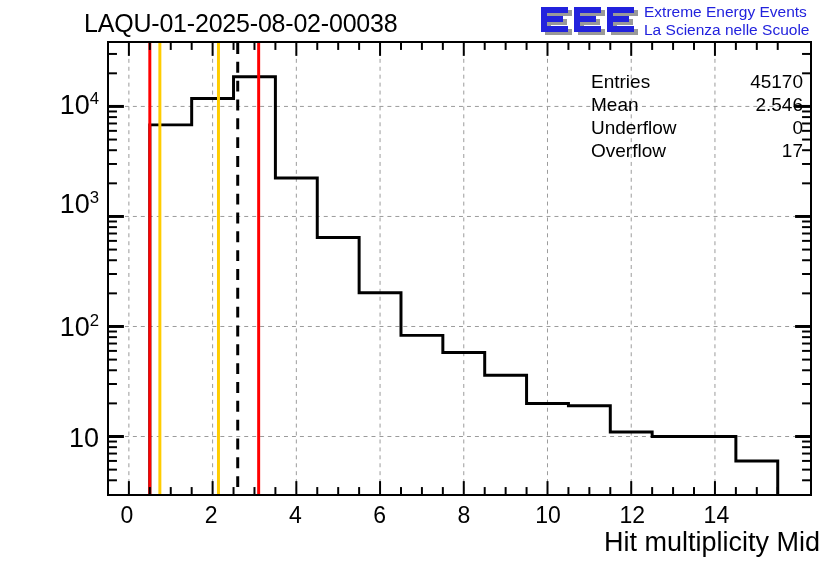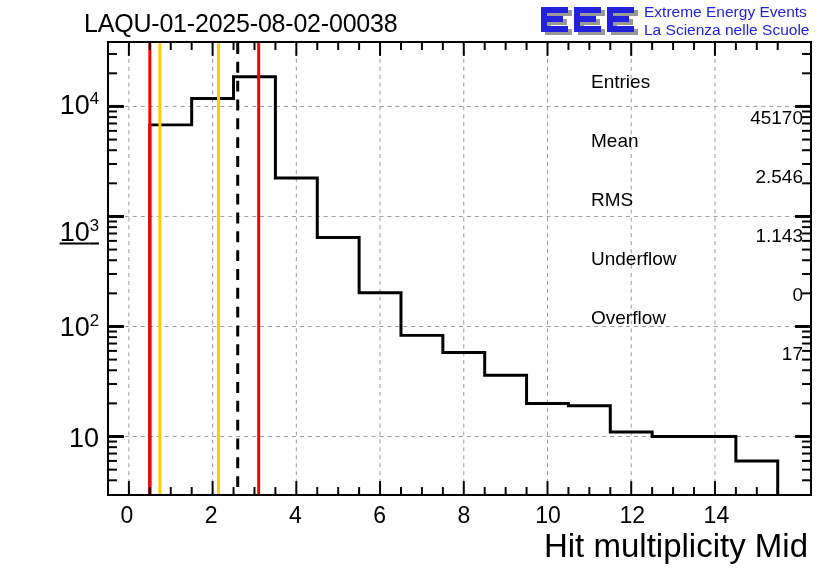--- a/index.html
+++ b/index.html
@@ -93,21 +93,21 @@
     margin: 0 8px 2px 8px;
     font-size: 19px;
   }
   .stat-row {
     display: flex;
     justify-content: space-between;
     padding: 0 4px 0 6px;
     line-height: 23px;
   }
   .stat-label { text-align: left; }
-  .stat-value { text-align: right; margin-top: 36px; }
+  .stat-value { text-align: right; }
 
   
   .ylabel {
     position: absolute;
     text-align: right;
     font-size: 27px;
     color: #000000;
     white-space: nowrap;
     transform: translateY(-50%);
   }
@@ -118,23 +118,23 @@
   }
   .xlabel {
     position: absolute;
     font-size: 23px;
     color: #000000;
     transform: translateX(-50%);
     white-space: nowrap;
   }
   #xaxis-title {
     position: absolute;
-    right: 28px;
+    right: 16px;
     top: 527px;
-    font-size: 33px;
+    font-size: 27px;
     color: #000000;
     white-space: nowrap;
   }
 </style>
 </head>
 <body>
 
 <div id="root">
 
   <div id="plot-title">LAQU-01-2025-08-02-00038</div>
@@ -336,21 +336,21 @@
         <line x1="705" y1="64" x2="690" y2="64" stroke="#000" stroke-width="3"></line>
         <line x1="0" y1="30.585670481298052" x2="8" y2="30.585670481298052" stroke="#000" stroke-width="2"></line>
         <line x1="705" y1="30.585670481298052" x2="697" y2="30.585670481298052" stroke="#000" stroke-width="2"></line>
         <line x1="0" y1="11.03954072611748" x2="8" y2="11.03954072611748" stroke="#000" stroke-width="2"></line>
         <line x1="705" y1="11.03954072611748" x2="697" y2="11.03954072611748" stroke="#000" stroke-width="2"></line>
       </svg>
   </div>
 
   <div id="ylabels">
       <div class="ylabel" style="top: 105px; right: 737px;">10<sup>4</sup></div>
-      <div class="ylabel" style="top: 232px; right: 737px; text-decoration: underline;">10<sup>3</sup></div>
+      <div class="ylabel" style="top: 204px; right: 737px;">10<sup>3</sup></div>
       <div class="ylabel" style="top: 327px; right: 737px;">10<sup>2</sup></div>
       <div class="ylabel" style="top: 438px; right: 737px;">10</div>
     </div>
 
   <div id="xlabels">
       <div class="xlabel" style="left: 127px; top: 502px;">0</div>
       <div class="xlabel" style="left: 211.2px; top: 502px;">2</div>
       <div class="xlabel" style="left: 295.4px; top: 502px;">4</div>
       <div class="xlabel" style="left: 379.6px; top: 502px;">6</div>
       <div class="xlabel" style="left: 463.8px; top: 502px;">8</div>
@@ -365,24 +365,20 @@
     <div id="stats-rows">
         <div class="stat-row">
           <span class="stat-label">Entries</span>
           <span class="stat-value">45170</span>
         </div>
         <div class="stat-row">
           <span class="stat-label">Mean</span>
           <span class="stat-value">2.546</span>
         </div>
         <div class="stat-row">
-          <span class="stat-label">RMS</span>
-          <span class="stat-value">1.143</span>
-        </div>
-        <div class="stat-row">
           <span class="stat-label">Underflow</span>
           <span class="stat-value">0</span>
         </div>
         <div class="stat-row">
           <span class="stat-label">Overflow</span>
           <span class="stat-value">17</span>
         </div>
       </div>
   </div>
 

